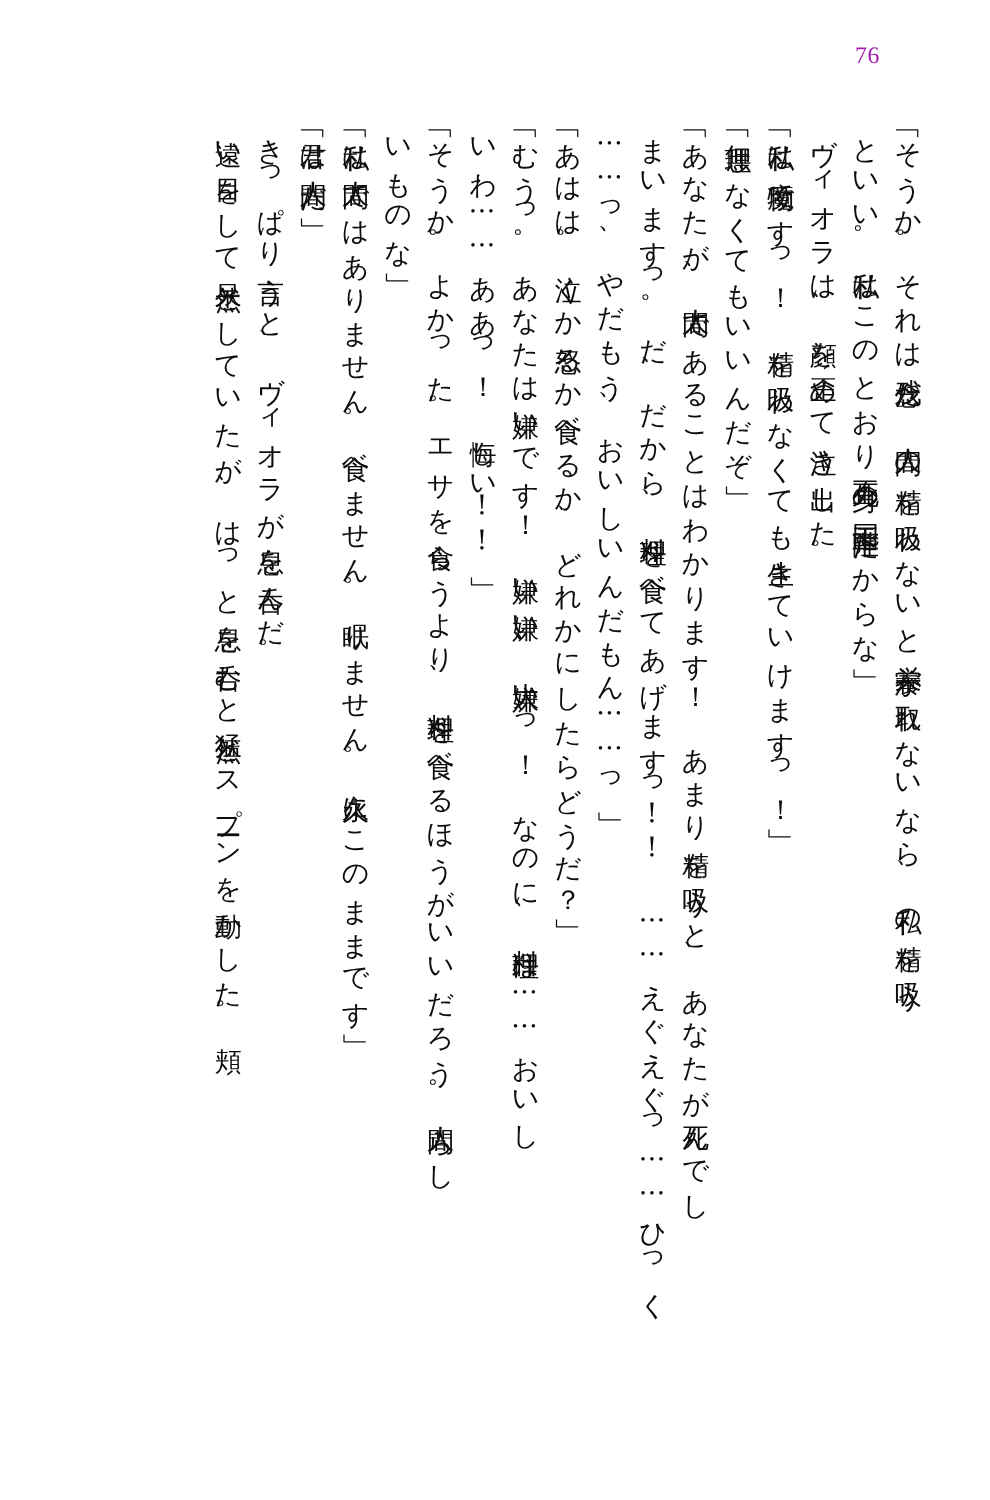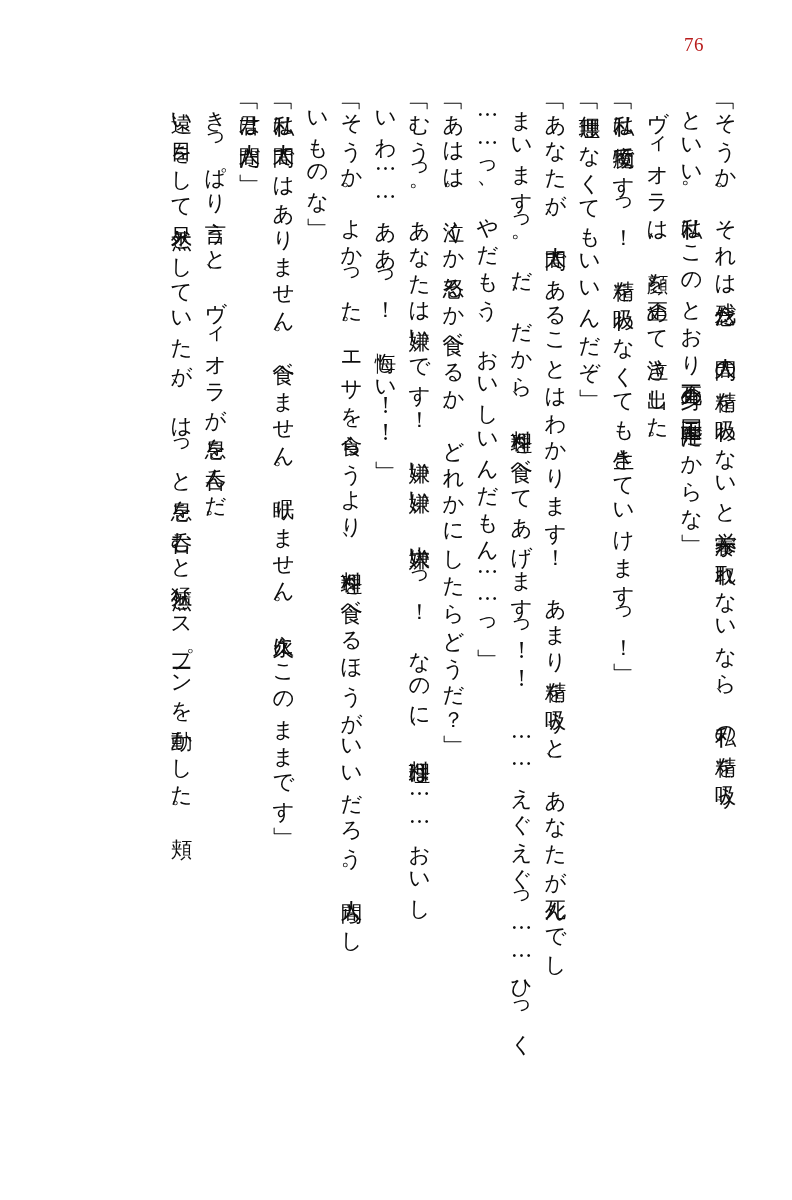--- a/index.html
+++ b/index.html
@@ -24,21 +24,21 @@
     background: #ffffff;
   }
 
   
   .page-number {
     position: absolute;
     top: 34px;
     right: 88px;
     font-size: 19px;
     letter-spacing: 0.5px;
-    color: #b91c1c;
+    color: #a21caf;
     font-family: "Liberation Serif", "DejaVu Serif", serif;
   }
 
   
   .text-body {
     position: absolute;
     top: 96px;
     right: 56px;
     left: 46px;
     bottom: 40px;

